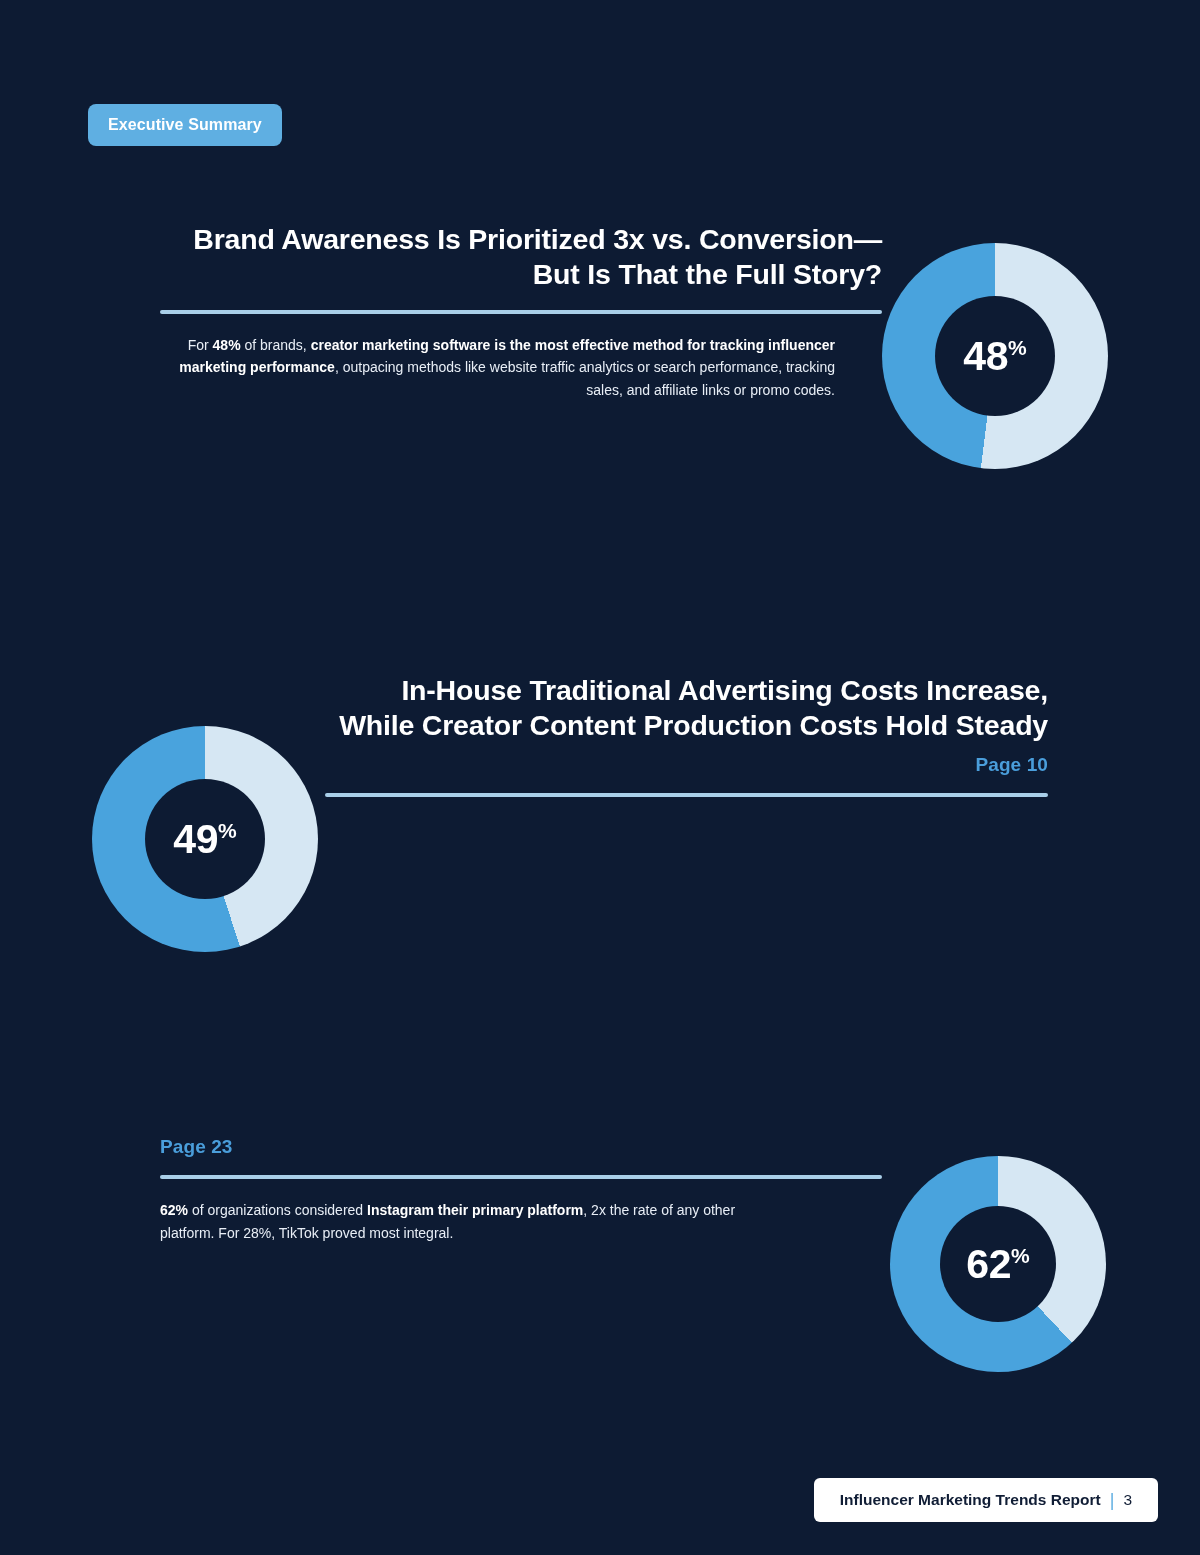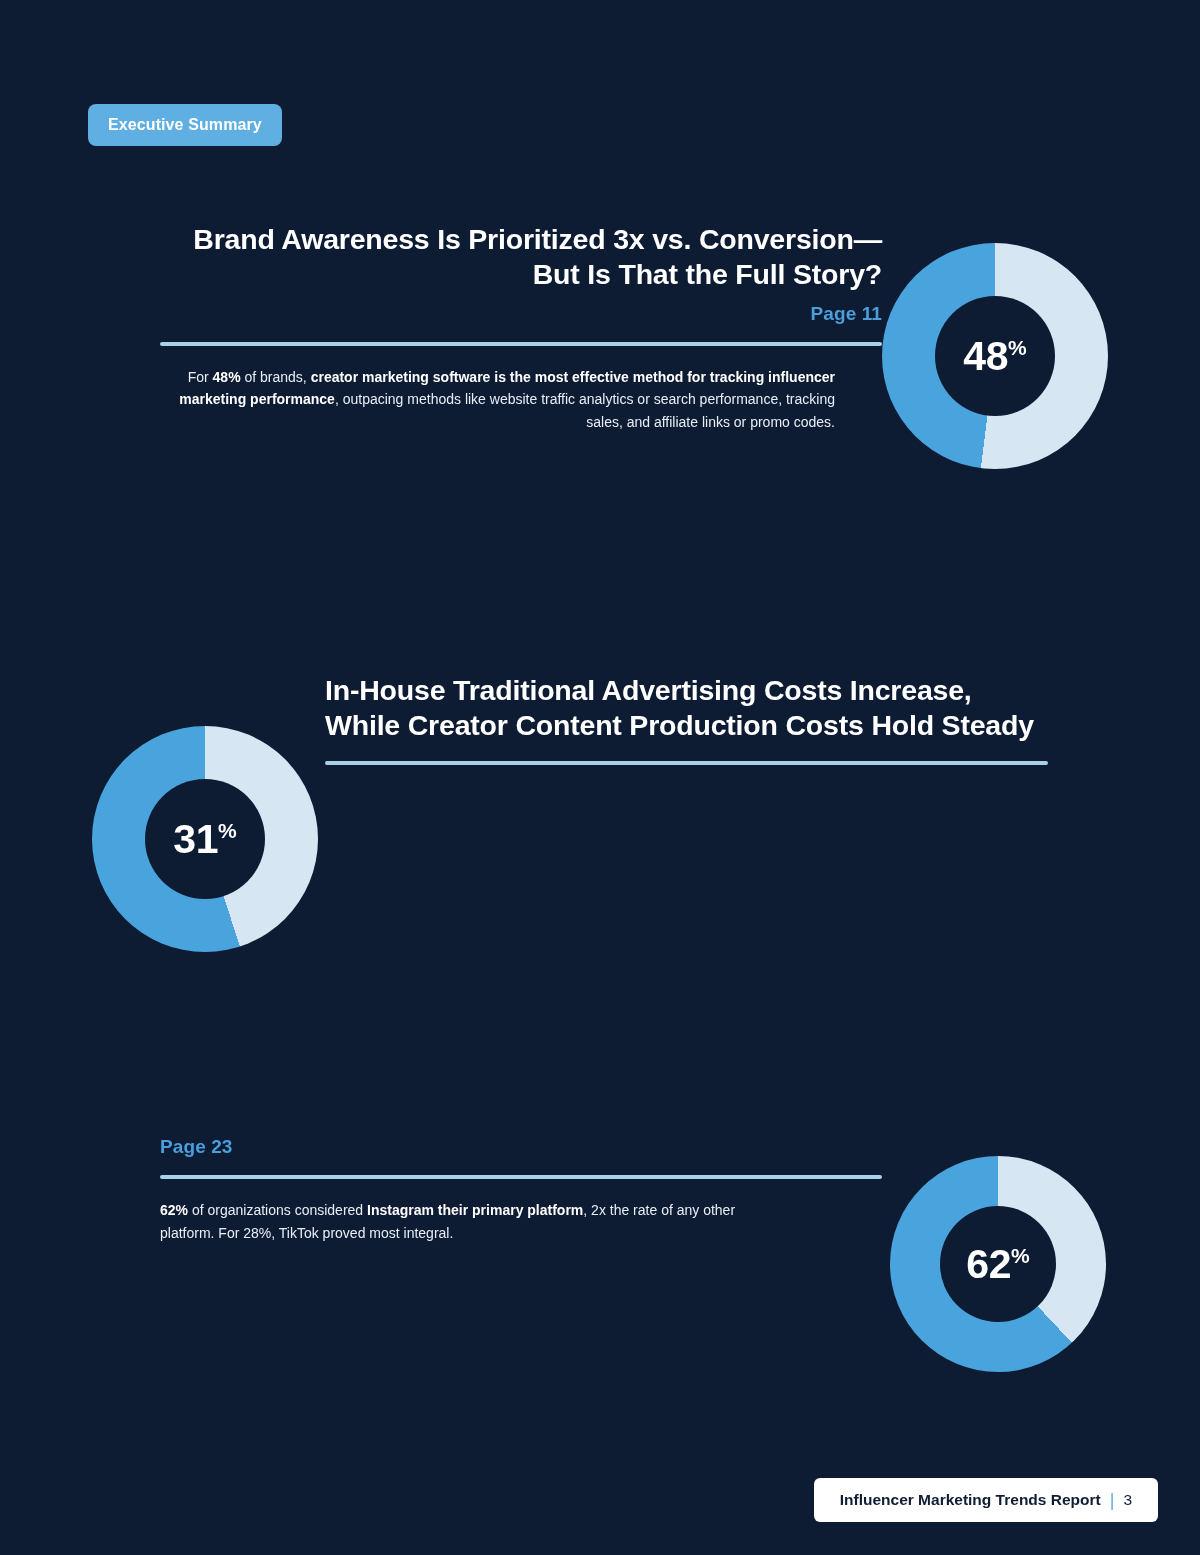--- a/index.html
+++ b/index.html
@@ -127,21 +127,21 @@
 
   
   #section-1 { left: 0; top: 0; }
   #section-1 .sec-text { left: 160px; top: 214px; width: 722px; text-align: right; }
   #section-1 .rule { width: 722px; }
   #section-1 .body-copy { width: 675px; }
   #sec1-donut { left: 882px; top: 235px; }
 
   
   #section-2 .sec-text {
-    left: 325px; top: 665px; width: 723px; text-align: left;
+    left: 325px; top: 665px; width: 723px; text-align: right;
   }
   #section-2 .rule { width: 723px; }
   #section-2 .body-copy { width: 723px; margin-left: auto; }
   #sec2-donut { left: 92px; top: 718px; }
 
   
   #section-3 .sec-text { left: 160px; top: 1118px; width: 722px; }
   #section-3 .rule { width: 722px; }
   #section-3 .body-copy { width: 620px; }
   #sec3-donut { left: 890px; top: 1148px; }
@@ -175,43 +175,43 @@
 
 <div class="page">
 
   <div class="eyebrow-badge">
     <span>Executive Summary</span>
   </div>
 
   <div class="section" id="section-1">
     <div class="sec-text">
       <div class="headline">Brand Awareness Is Prioritized 3x vs. Conversion—But Is That the Full Story?</div>
-      <div class="page-ref">Page 11</div>
       <div class="rule"></div>
       <div class="body-copy">For <b>48%</b> of brands, <b>creator marketing software is the most effective method for tracking influencer marketing performance</b>, outpacing methods like website traffic analytics or search performance, tracking sales, and affiliate links or promo codes.</div>
     </div>
     <div class="donut-wrap" id="sec1-donut">
       <div class="donut" style="width: 226px; height: 226px; background: conic-gradient(rgb(214, 231, 243) 0deg, rgb(214, 231, 243) 187.2deg, rgb(73, 163, 221) 187.2deg, rgb(73, 163, 221) 360deg);">
         <div class="donut-hole" style="width: 120px; height: 120px;">
           <span class="donut-value">48</span>
             <span class="donut-pct">%</span>
         </div>
       </div>
     </div>
   </div>
 
   <div class="section" id="section-2">
     <div class="sec-text">
       <div class="headline">In-House Traditional Advertising Costs Increase, While Creator Content Production Costs Hold Steady</div>
+      <div class="page-ref">Page 10</div>
       <div class="rule"></div>
     </div>
     <div class="donut-wrap" id="sec2-donut">
       <div class="donut" style="width: 226px; height: 226px; background: conic-gradient(rgb(214, 231, 243) 0deg, rgb(214, 231, 243) 162deg, rgb(73, 163, 221) 162deg, rgb(73, 163, 221) 360deg);">
         <div class="donut-hole" style="width: 120px; height: 120px;">
-          <span class="donut-value">31</span>
+          <span class="donut-value">49</span>
             <span class="donut-pct">%</span>
         </div>
       </div>
     </div>
   </div>
 
   <div class="section" id="section-3">
     <div class="sec-text">
       <div class="page-ref">Page 23</div>
       <div class="rule"></div>

